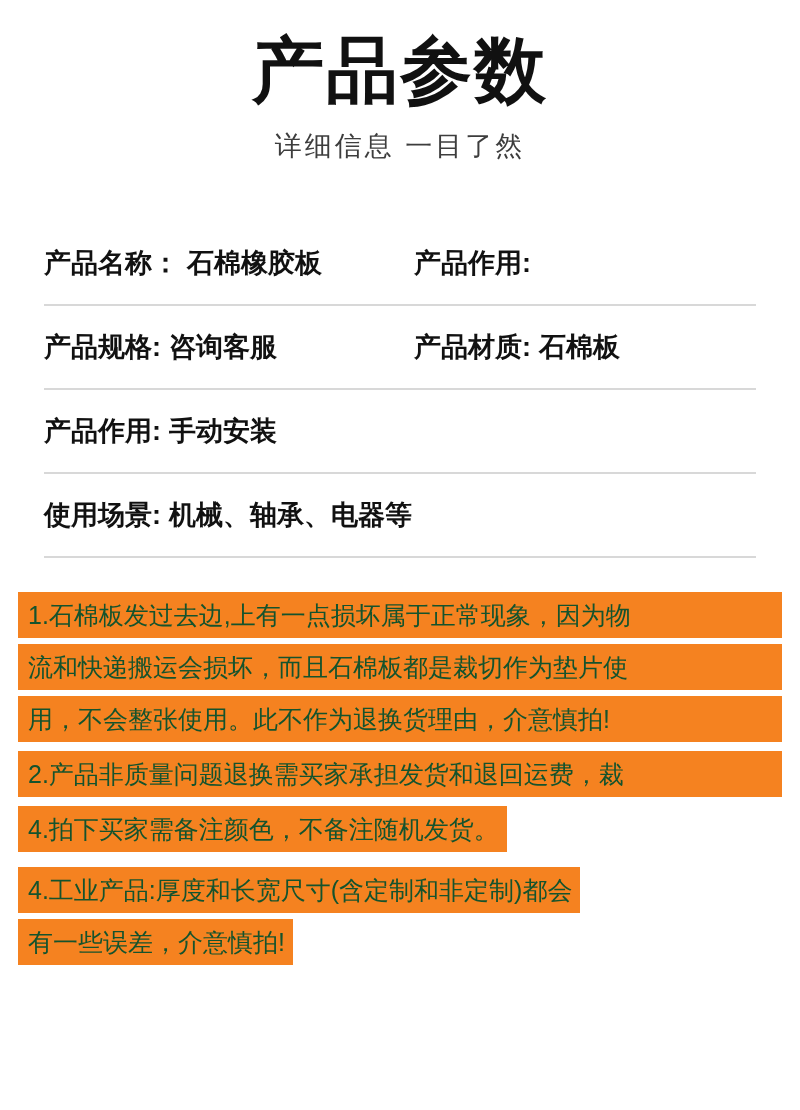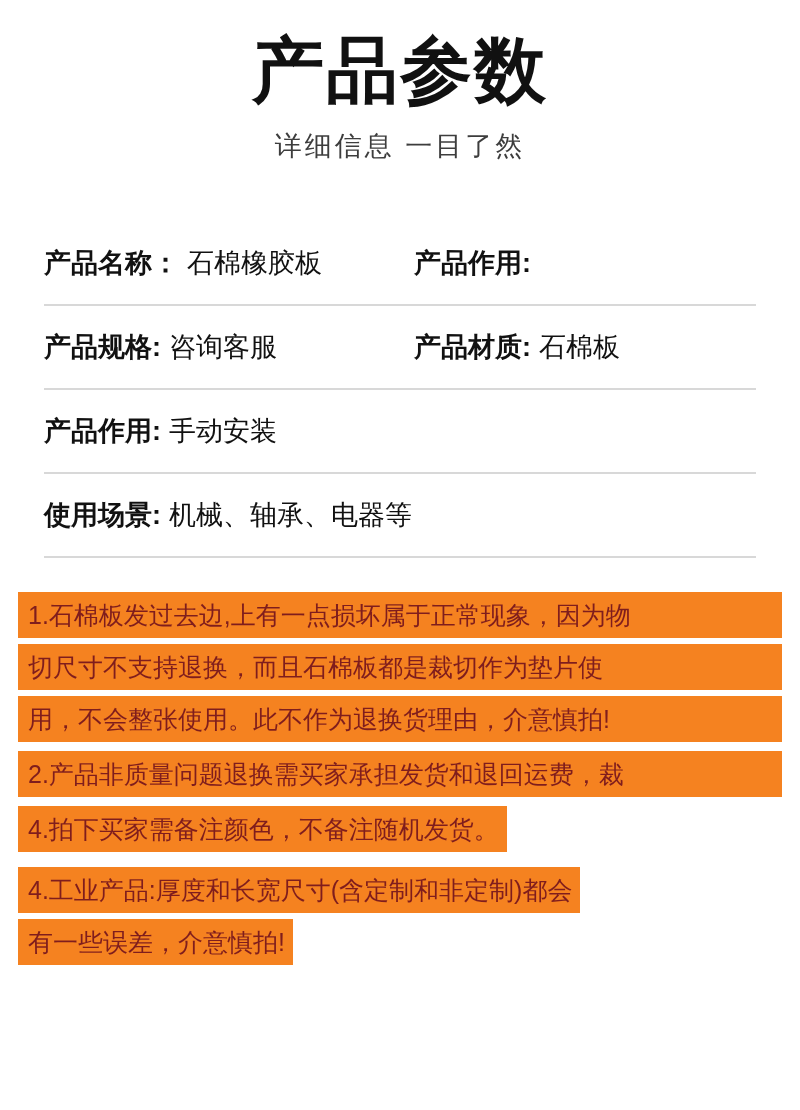--- a/index.html
+++ b/index.html
@@ -64,35 +64,35 @@
   }
   .spec-cell.first {
     width: 370px;
   }
   .spec-label {
     font-weight: bold;
     color: #111111;
   }
   .spec-value {
     margin-left: 8px;
-    font-weight: normal;
+    font-weight: bold;
     color: #111111;
   }
 
   
   .notices {
     margin: 34px 18px 0 18px;
   }
   .notice {
     margin-bottom: 9px;
   }
   .notice-line {
     display: inline-block;
     background: #F58220;
-    color: #7f1d1d;
+    color: #14532d;
     font-size: 25px;
     line-height: 46px;
     padding: 0 8px 0 10px;
     margin-bottom: 6px;
     white-space: nowrap;
   }
   .notice-line.full {
     display: block;
   }
 </style>
@@ -142,21 +142,21 @@
         <span class="spec-value">机械、轴承、电器等</span>
       </div>
     </div>
 
   </div>
 
   <div class="notices">
 
     <div class="notice">
       <div class="notice-line full">1.石棉板发过去边,上有一点损坏属于正常现象，因为物</div>
-      <div class="notice-line full">切尺寸不支持退换，而且石棉板都是裁切作为垫片使</div>
+      <div class="notice-line full">流和快递搬运会损坏，而且石棉板都是裁切作为垫片使</div>
       <div class="notice-line full">用，不会整张使用。此不作为退换货理由，介意慎拍!</div>
     </div>
 
     <div class="notice">
       <div class="notice-line full">2.产品非质量问题退换需买家承担发货和退回运费，裁</div>
     </div>
 
     <div class="notice">
       <div class="notice-line">4.拍下买家需备注颜色，不备注随机发货。</div>
     </div>

